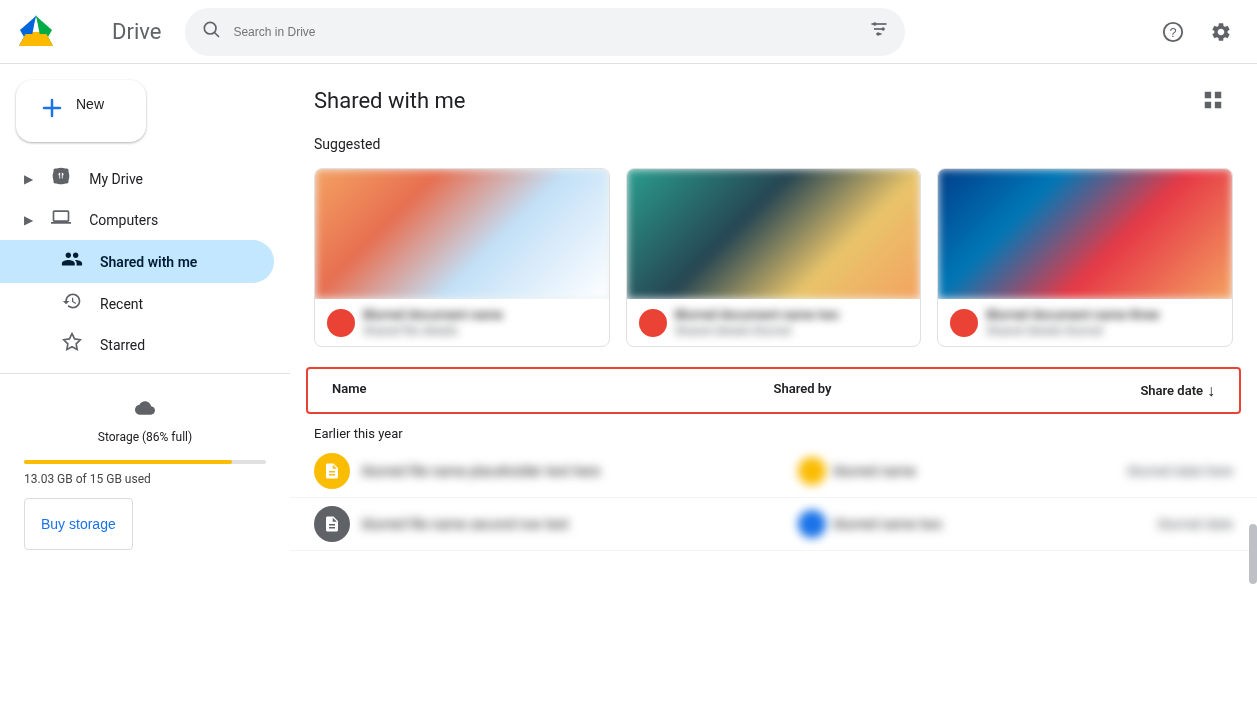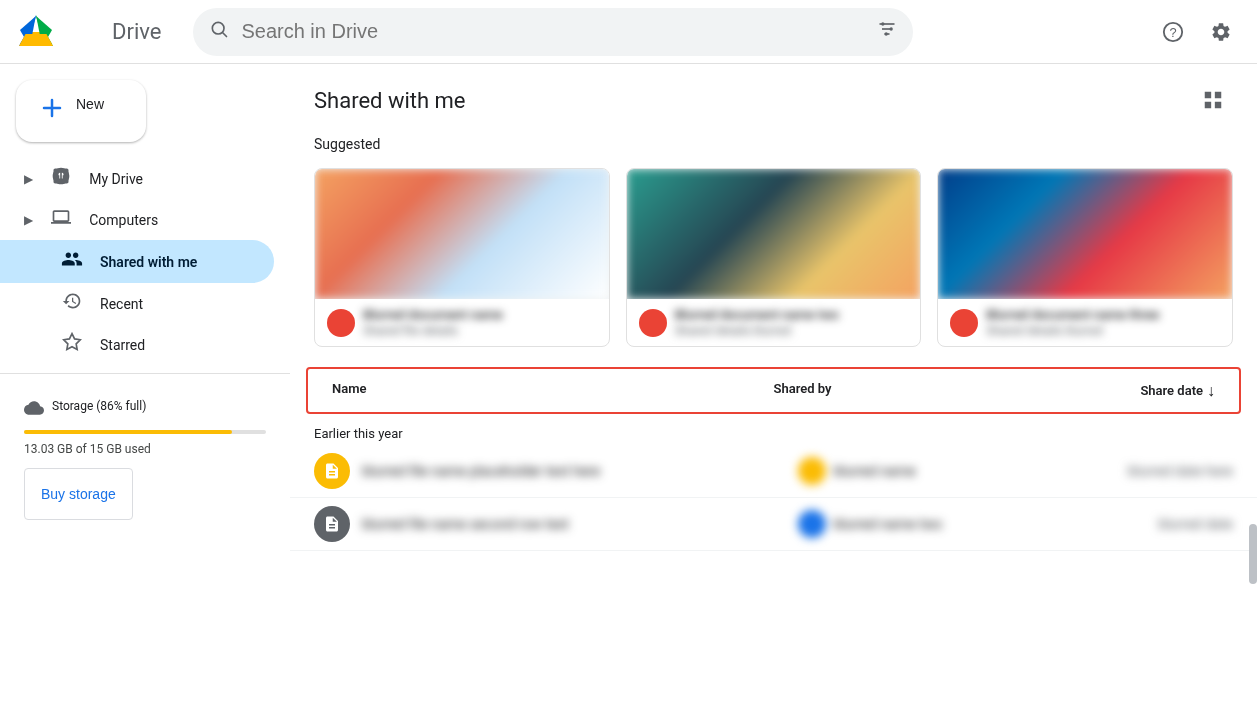--- a/index.html
+++ b/index.html
@@ -3,31 +3,31 @@
   <meta charset="utf-8">
   <style>
     * { box-sizing: border-box; margin: 0; padding: 0; }
     body { font-family: 'Google Sans', Roboto, Arial, sans-serif; background: #fff; display: flex; flex-direction: column; height: 701px; overflow: hidden; }
 
     
     .header {
       display: flex; align-items: center; height: 64px; padding: 0 16px;
       border-bottom: 1px solid #e0e0e0; background: #fff; flex-shrink: 0;
     }
-    .logo { display: flex; align-items: center; gap: 8px; margin-right: 32px; }
+    .logo { display: flex; align-items: center; gap: 8px; margin-right: 24px; }
     .logo-triangle { width: 40px; height: 40px; }
     .logo-text { font-size: 22px; color: #5f6368; font-weight: 400; }
     .search-bar {
       flex: 1; max-width: 720px; display: flex; align-items: center;
       background: #f1f3f4; border-radius: 24px; padding: 0 16px; height: 48px;
       gap: 12px;
     }
     .search-icon-wrap { color: #5f6368; font-size: 20px; }
     .search-input {
-      border: none; background: transparent; font-size: 20px; color: #202124;
+      border: none; background: transparent; font-size: 12px; color: #202124;
       outline: none; flex: 1;
     }
     .search-filter-icon { color: #5f6368; font-size: 20px; cursor: pointer; }
     .header-right { margin-left: auto; display: flex; align-items: center; gap: 8px; }
     .header-icon-btn {
       width: 40px; height: 40px; border-radius: 50%; border: none; background: transparent;
       display: flex; align-items: center; justify-content: center; cursor: pointer;
       font-size: 20px; color: #5f6368;
     }
 
@@ -271,21 +271,21 @@
             <polygon points="12,2 15.09,8.26 22,9.27 17,14.14 18.18,21.02 12,17.77 5.82,21.02 7,14.14 2,9.27 8.91,8.26"></polygon>
           </svg>
       </span>
       <span>Starred</span>
     </div>
 
 
     <div class="divider"></div>
 
     <div class="storage-section">
-      <div style="display:flex;align-items:center;gap:8px;margin-bottom:8px;">
+      <div style="display:flex;align-items:center;gap:8px;margin-bottom:8px;flex-direction:column;">
         <span>
           <svg width="20" height="20" viewBox="0 0 24 24" fill="#5f6368">
               <path d="M19.35 10.04C18.67 6.59 15.64 4 12 4 9.11 4 6.6 5.64 5.35 8.04 2.34 8.36 0 10.91 0 14c0 3.31 2.69 6 6 6h13c2.76 0 5-2.24 5-5 0-2.64-2.05-4.78-4.65-4.96z"></path>
             </svg>
         </span>
         <span class="storage-label">Storage (86% full)</span>
       </div>
       <div class="storage-bar">
         <div class="storage-fill"></div>
       </div>

